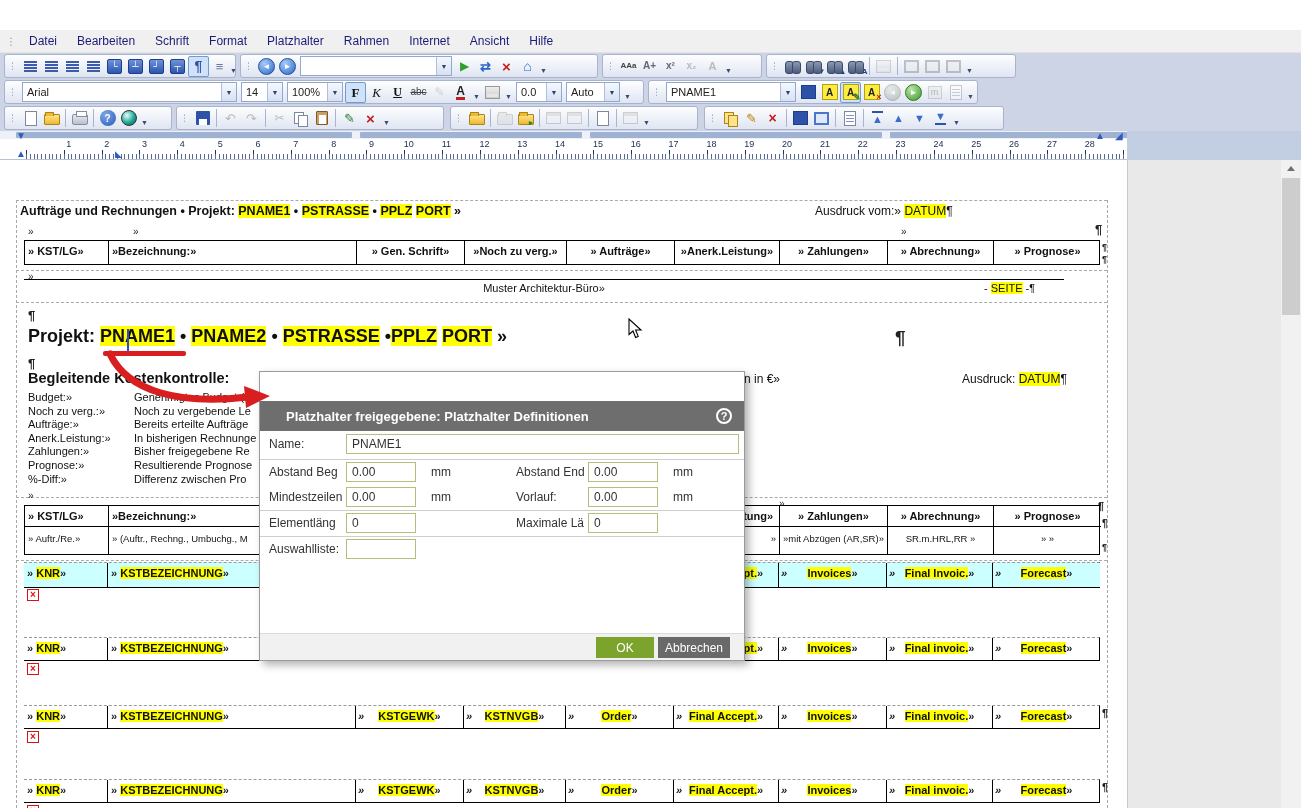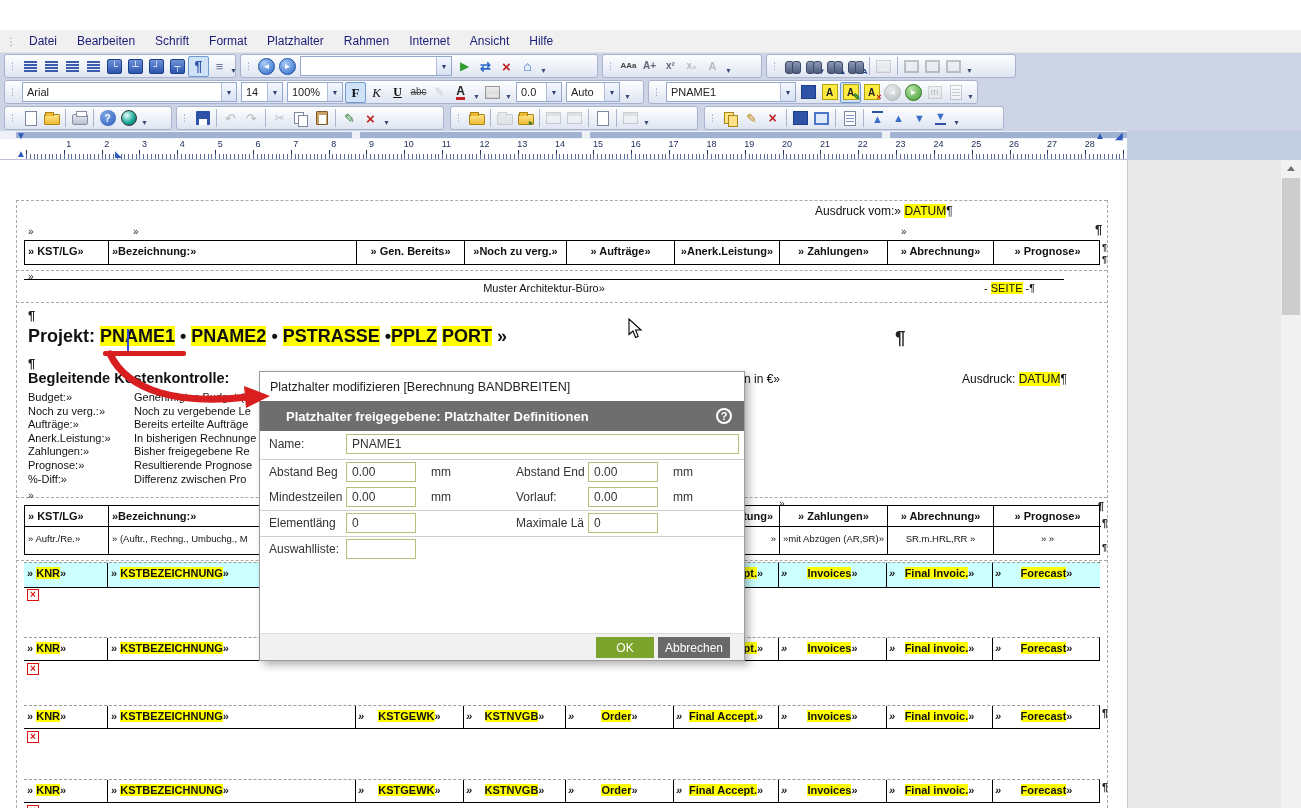--- a/index.html
+++ b/index.html
@@ -524,35 +524,36 @@
   <div id="docarea">
 
     <div class="dashv" style="left:16px"></div>
     <div class="dashv" style="left:1107px"></div>
     <div class="dashh" style="left:16px;top:40px;width:1091px"></div>
     <div class="dashh" style="left:16px;top:110px;width:1091px"></div>
     <div class="dashh" style="left:16px;top:142px;width:1091px"></div>
     <div class="dashh" style="left:16px;top:337px;width:1091px"></div>
     <div class="dashh" style="left:16px;top:400px;width:1091px"></div>
 
+    <div class="dtext" id="hdr1" style="left:20px;top:44px;font-size:12.5px;font-weight:bold"><span>Aufträge und Rechnungen   •   Projekt: </span><span class="hl">PNAME1</span><span> • </span><span class="hl">PSTRASSE</span><span> • </span><span class="hl">PPLZ</span><span> </span><span class="hl">PORT</span><span> »</span></div>
     <div class="dtext" id="ausdruckvom" style="left:815px;top:44px;font-size:12px"><span>Ausdruck vom:»      </span><span class="hl">DATUM</span><span>¶</span></div>
     <div class="dtext gmk" style="left:28px;top:66px;font-size:10px">»</div>
     <div class="dtext gmk" style="left:133px;top:66px;font-size:10px">»</div>
     <div class="dtext gmk" style="left:901px;top:66px;font-size:10px">»</div>
     <div class="pil" style="left:1095px;top:62px;font-size:13px">¶</div>
 
     <div class="trow solidbox" id="table1" style="top:80px;height:25px">
         <div class="tcell nb" style="left: 0px; width: 83px;">
           <span class="lft">» KST/LG»</span>
         </div>
         <div class="tcell" style="left: 83px; width: 248px;">
           <span class="lft">»Bezeichnung:»</span>
         </div>
         <div class="tcell" style="left: 331px; width: 108px;">
-          <span class="ctr">» Gen. Bereits»</span>
+          <span class="ctr">» Gen. Schrift»</span>
         </div>
         <div class="tcell" style="left: 439px; width: 102px;">
           <span class="ctr">»Noch zu verg.»</span>
         </div>
         <div class="tcell" style="left: 541px; width: 108px;">
           <span class="ctr">» Aufträge»</span>
         </div>
         <div class="tcell" style="left: 649px; width: 105px;">
           <span class="ctr">»Anerk.Leistung»</span>
         </div>
@@ -782,21 +783,20 @@
     <div class="pil" style="left:1102px;top:621px;font-size:11px">¶</div>
     <div class="delx" style="left:27px;top:645px">×</div>
 
     <div id="redline"></div>
     <svg id="redarrow" width="180" height="64">
       <path d="M10,4 C28,42 80,55 148,47" fill="none" stroke="#d81e1e" stroke-width="7" stroke-linecap="round"></path>
       <polygon points="144,36 170,46 146,58" fill="#d81e1e"></polygon>
     </svg>
 
     <div id="dialog">
-      <div id="dlgtitle">Platzhalter modifizieren [Berechnung BANDBREITEN]</div>
       <div id="dlghdr">Platzhalter freigegebene: Platzhalter Definitionen</div>
       <div id="dlghelp">?</div>
 
       <div class="frow" style="top:60px;height:27px">
         <span class="flabel" style="left:9px">Name:</span>
         <span class="finput" style="left:86px;width:393px">PNAME1</span>
       </div>
       <div class="fsep" style="top:87px"></div>
 
       <div class="frow" style="top:88px">

